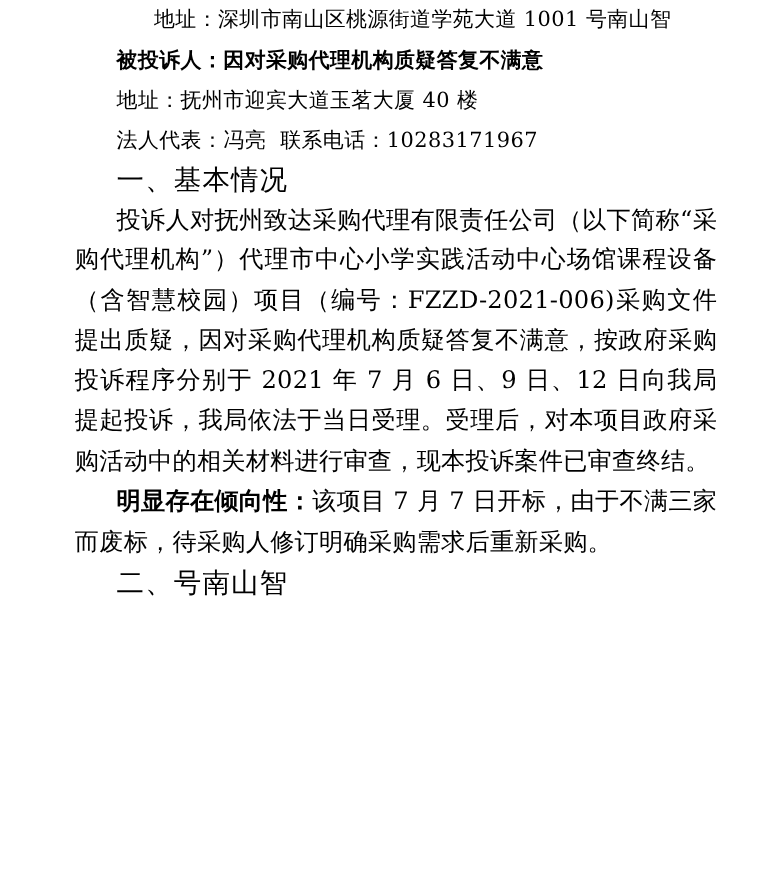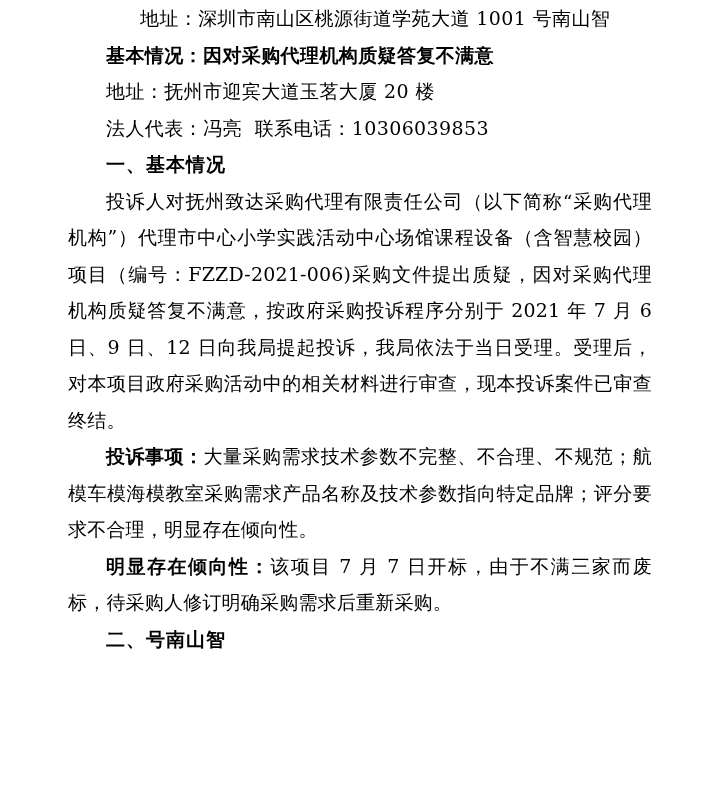--- a/index.html
+++ b/index.html
@@ -27,35 +27,35 @@
     letter-spacing: 0.4px;
     white-space: pre;
   }
   .indent2 {
     text-indent: 38px;
   }
   .bold {
     font-weight: bold;
   }
   .para {
-    font-size: 19px;
+    font-size: 22px;
     line-height: 36.5px;
     letter-spacing: 0.2px;
     text-align: justify;
     text-justify: inter-ideograph;
     text-indent: 38px;
     margin: 0;
   }
   .para .lead {
     font-weight: bold;
   }
   .heading {
-    font-size: 19px;
+    font-size: 25px;
     line-height: 36.5px;
-    font-weight: bold;
+    font-weight: normal;
     text-indent: 38px;
     letter-spacing: 1px;
   }
   .caret {
     display: inline-block;
     width: 1px;
     height: 20px;
     background: #000;
     vertical-align: -3px;
     margin-left: 1px;
@@ -67,31 +67,30 @@
     padding-left: 0;
   }
 </style>
 </head>
 <body>
 
 <div class="page">
 
   <div class="line first-line">地址：深圳市南山区桃源街道学苑大道 1001 号南山智</div>
 
-  <div class="line indent2"><span class="bold">基本情况：</span><span class="bold">因对采购代理机构质疑答复不满意</span></div>
+  <div class="line indent2"><span class="bold">被投诉人：</span><span class="bold">因对采购代理机构质疑答复不满意</span></div>
 
-  <div class="line indent2">地址：抚州市迎宾大道玉茗大厦 20 楼</div>
+  <div class="line indent2">地址：抚州市迎宾大道玉茗大厦 40 楼</div>
 
-  <div class="line indent2">法人代表：冯亮  联系电话：10306039853</div>
+  <div class="line indent2">法人代表：冯亮  联系电话：10283171967</div>
 
 
 
   <div class="heading">一、基本情况</div>
 
   <p class="para">投诉人对抚州致达采购代理有限责任公司（以下简称“采购代理机构”）代理市中心小学实践活动中心场馆课程设备（含智慧校园）项目（编号：FZZD-2021-006)采购文件提出质疑，因对采购代理机构质疑答复不满意，按政府采购投诉程序分别于 2021 年 7 月 6 日、9 日、12 日向我局提起投诉，我局依法于当日受理。受理后，对本项目政府采购活动中的相关材料进行审查，现本投诉案件已审查终结。</p>
 
-  <p class="para"><span class="lead">投诉事项：</span><span>大量采购需求技术参数不完整、不合理、不规范；航模车模海模教室采购需求产品名称及技术参数指向特定品牌；评分要求不合理，明显存在倾向性。</span></p>
 
   <p class="para"><span class="lead">明显存在倾向性：</span><span>该项目 7 月 7 日开标，由于不满三家而废标，待采购人修订明确采购需求后重新采购。</span></p>
 
   <div class="heading">二、号南山智</div>
 
 </div>
 
 </body></html>

